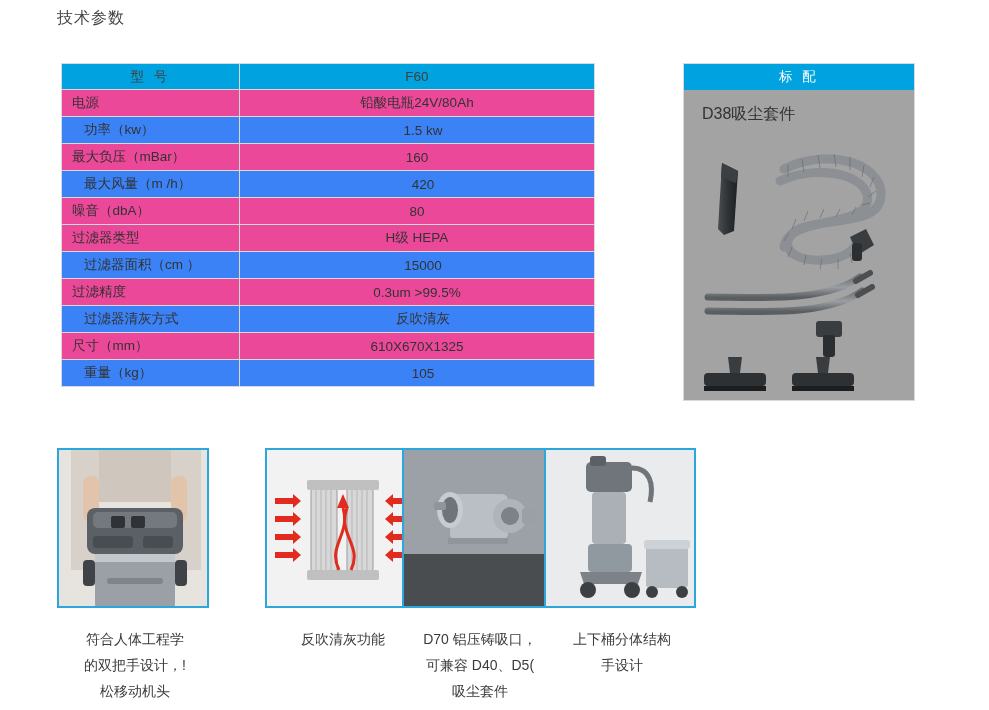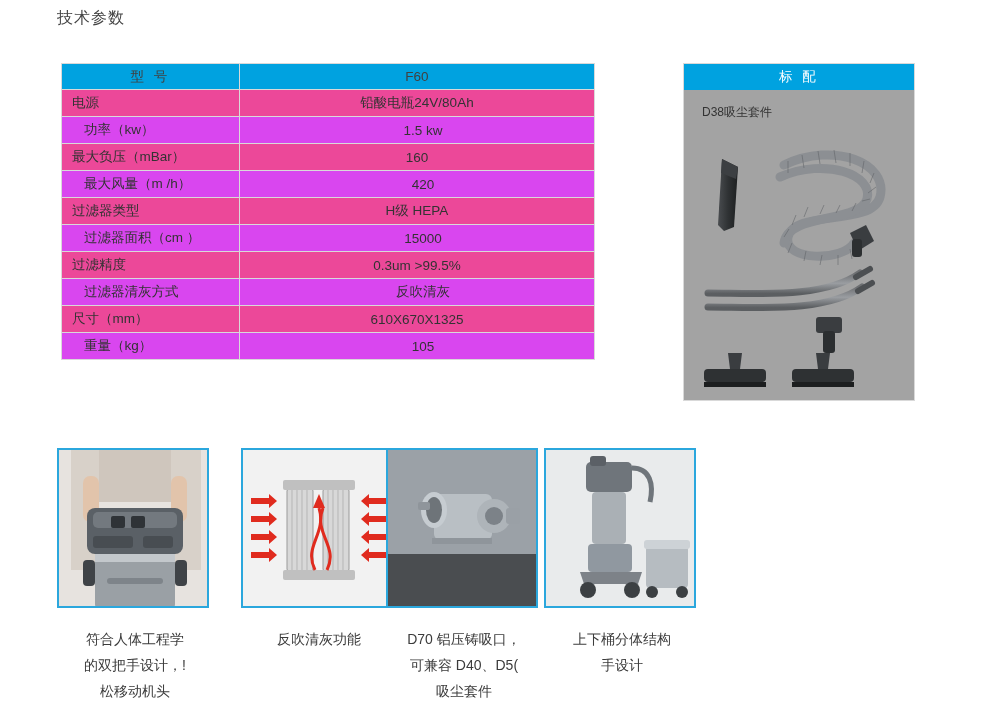--- a/index.html
+++ b/index.html
@@ -46,42 +46,42 @@
   .spec-table thead th.val-col { letter-spacing: 0; }
   .spec-table td.label {
     width: 178px;
     text-align: left;
     color: #333;
   }
   .spec-table td.value {
     text-align: center;
     color: #333;
   }
-  .spec-table tr.shade td { background: #d946ef; padding-left: 22px; }
+  .spec-table tr.shade td { background: #3b82f6; padding-left: 22px; }
   .spec-table tr.plain td { background: #ec4899; }
 
   
   .acc-panel {
     position: absolute;
     left: 683px; top: 63px;
     width: 232px; height: 338px;
     border: 1px solid #d9d9d9;
     background: #a3a3a3;
   }
   .acc-header {
     height: 26px;
     background: #00a2e0;
     color: #fff;
     font-size: 13.5px;
     letter-spacing: 3px;
     display: flex; align-items: center; justify-content: center;
   }
   .acc-caption {
     margin: 14px 0 0 18px;
-    font-size: 12px;
+    font-size: 16px;
     color: #333;
   }
   .acc-art { position: relative; width: 100%; height: 270px; }
 
   
   .photo-row {
     position: absolute;
     left: 57px; top: 448px;
     width: 640px;
   }
@@ -98,22 +98,22 @@
   }
   .photo-cap {
     margin-top: 18px;
     width: 156px;
     text-align: center;
     font-size: 14px;
     line-height: 26px;
     color: #3b3b3b;
   }
   .c0 { left: 0px; }
-  .c1 { left: 156px; padding-left: 28px; }
-  .c2 { left: 329px; }
+  .c1 { left: 180px; padding-left: 28px; }
+  .c2 { left: 345px; }
   .c3 { left: 487px; }
 </style>
 </head>
 <body>
 
 <div class="page">
 
   <div class="page-title">技术参数</div>
 
   <table class="spec-table">
@@ -132,20 +132,24 @@
         <td class="label">功率（kw）</td>
         <td class="value">1.5 kw</td>
       </tr>
       <tr class="plain">
         <td class="label">最大负压（mBar）</td>
         <td class="value">160</td>
       </tr>
       <tr class="shade">
         <td class="label">最大风量（m /h）</td>
         <td class="value">420</td>
+      </tr>
+      <tr class="plain">
+        <td class="label">噪音（dbA）</td>
+        <td class="value">80</td>
       </tr>
       <tr class="plain">
         <td class="label">过滤器类型</td>
         <td class="value">H级 HEPA</td>
       </tr>
       <tr class="shade">
         <td class="label">过滤器面积（cm ）</td>
         <td class="value">15000</td>
       </tr>
       <tr class="plain">

